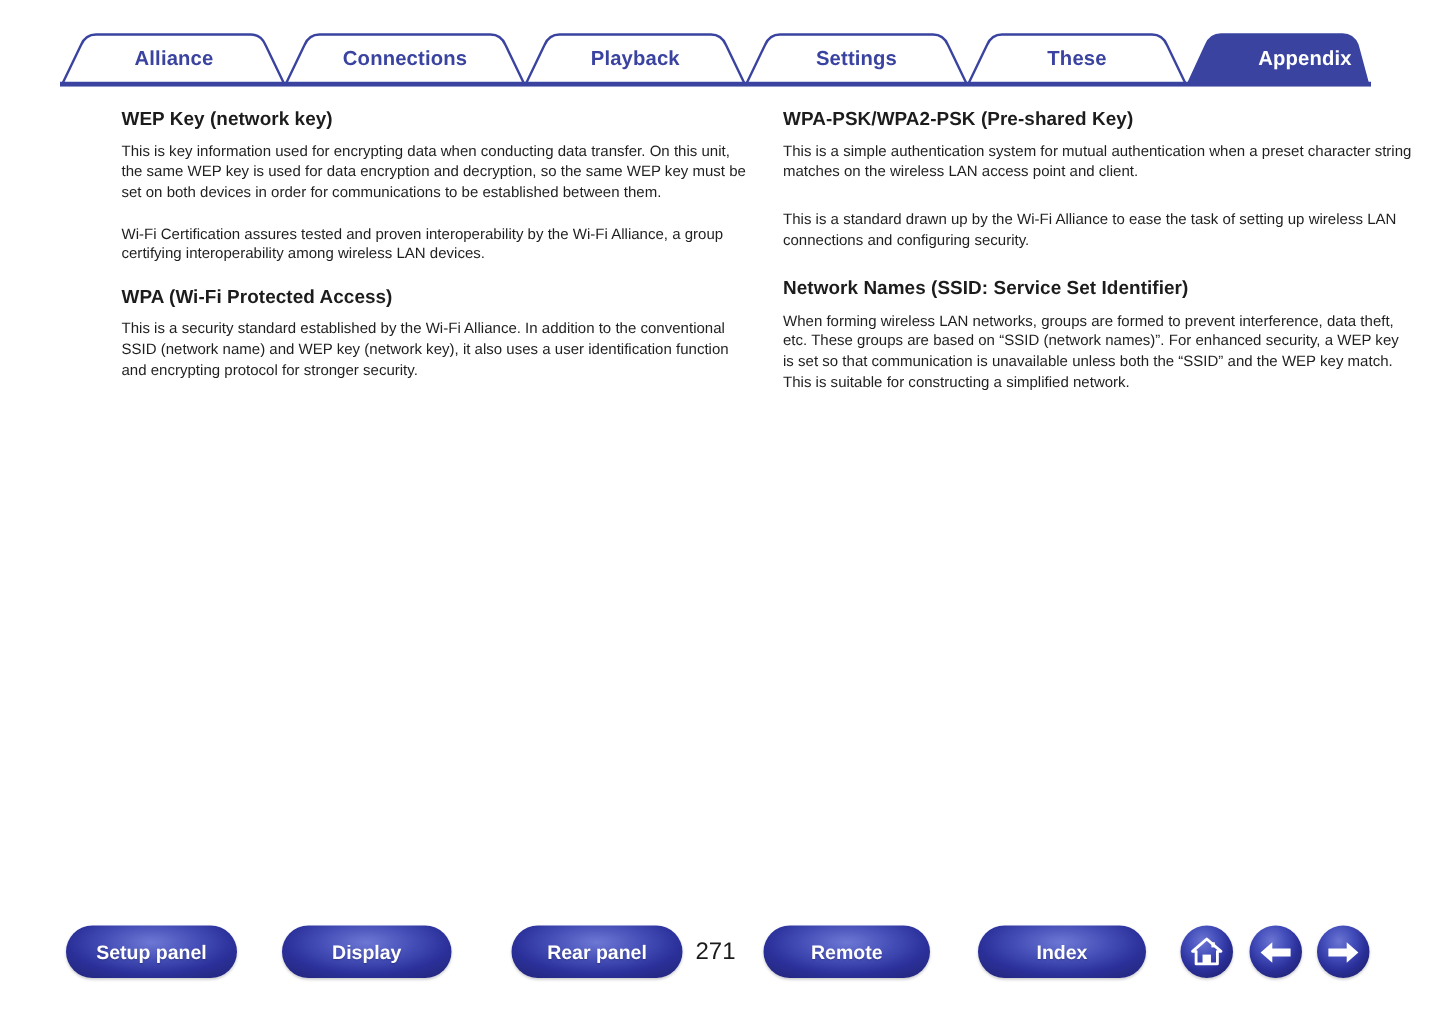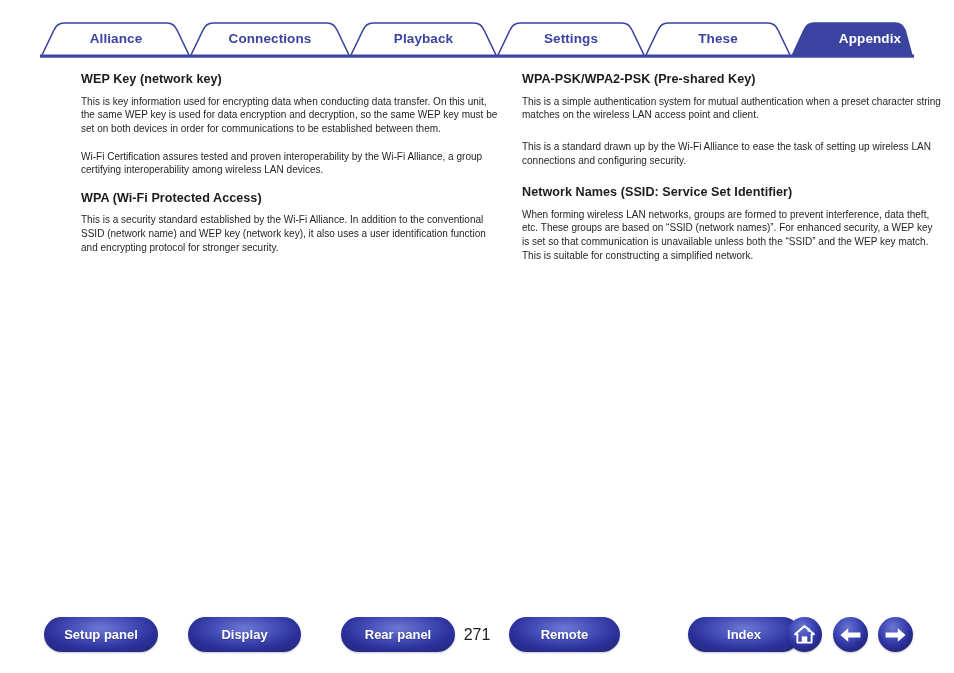--- a/index.html
+++ b/index.html
@@ -120,21 +120,21 @@
     font-size: 13px;
     font-weight: bold;
     white-space: nowrap;
     user-select: none;
     text-shadow: 0 1px 1px rgba(0,0,0,0.25);
   }
   #btn-front  { left: 44px;  width: 114px; }
   #btn-display{ left: 188px; width: 113px; }
   #btn-rear   { left: 341px; width: 114px; }
   #btn-remote { left: 509px; width: 111px; }
-  #btn-index  { left: 688px; width: 112px; }
+  #btn-index  { left: 652px; width: 112px; }
 
   #pagenum {
     position: absolute;
     left: 452px;
     top: 14px;
     width: 50px;
     text-align: center;
     font-size: 16px;
     color: #1a1a1a;
     user-select: none;

